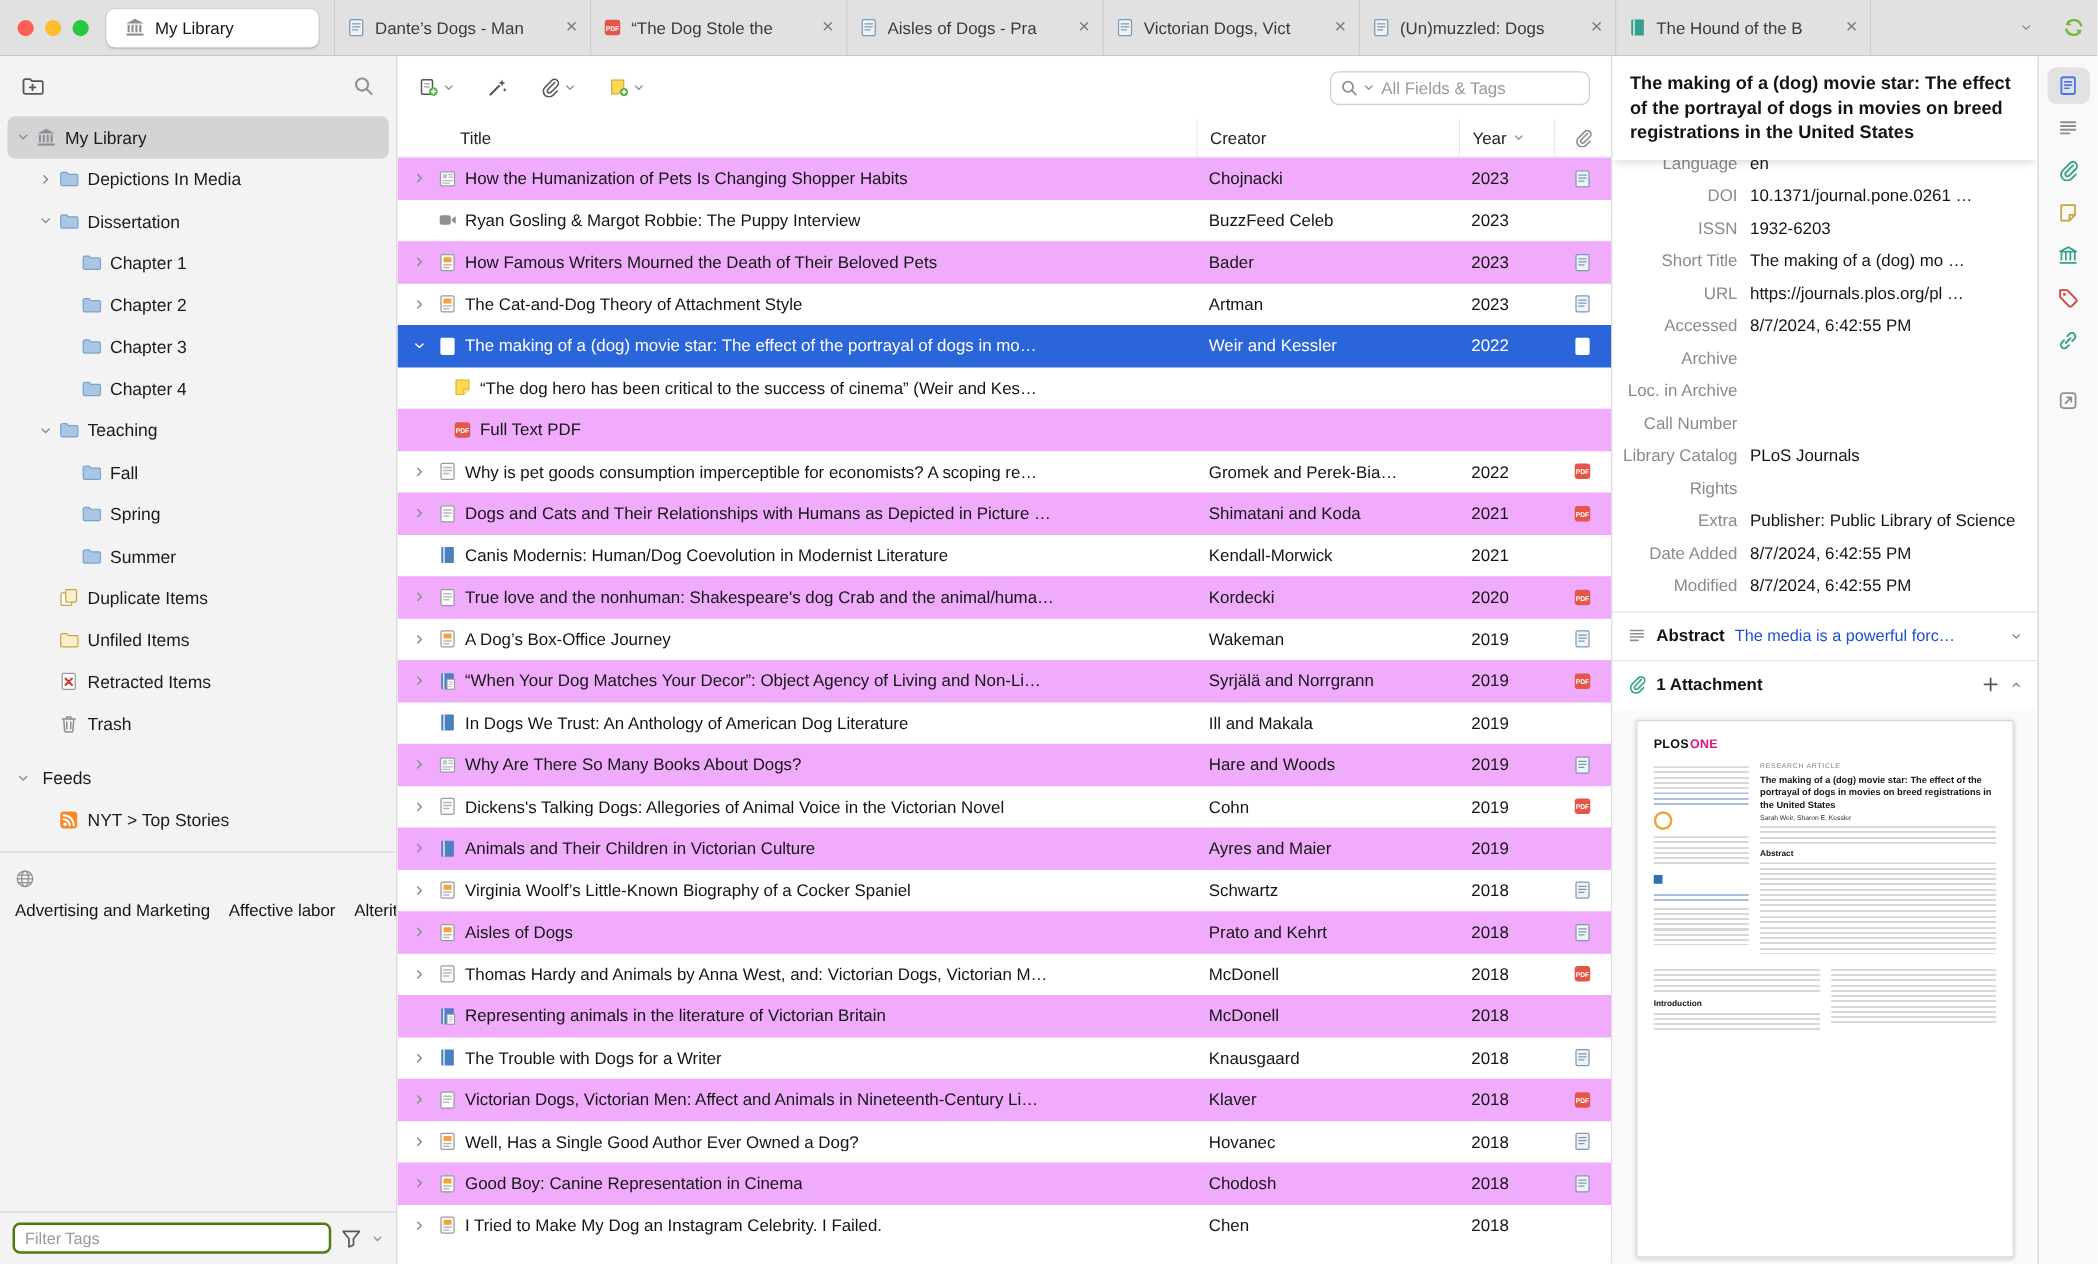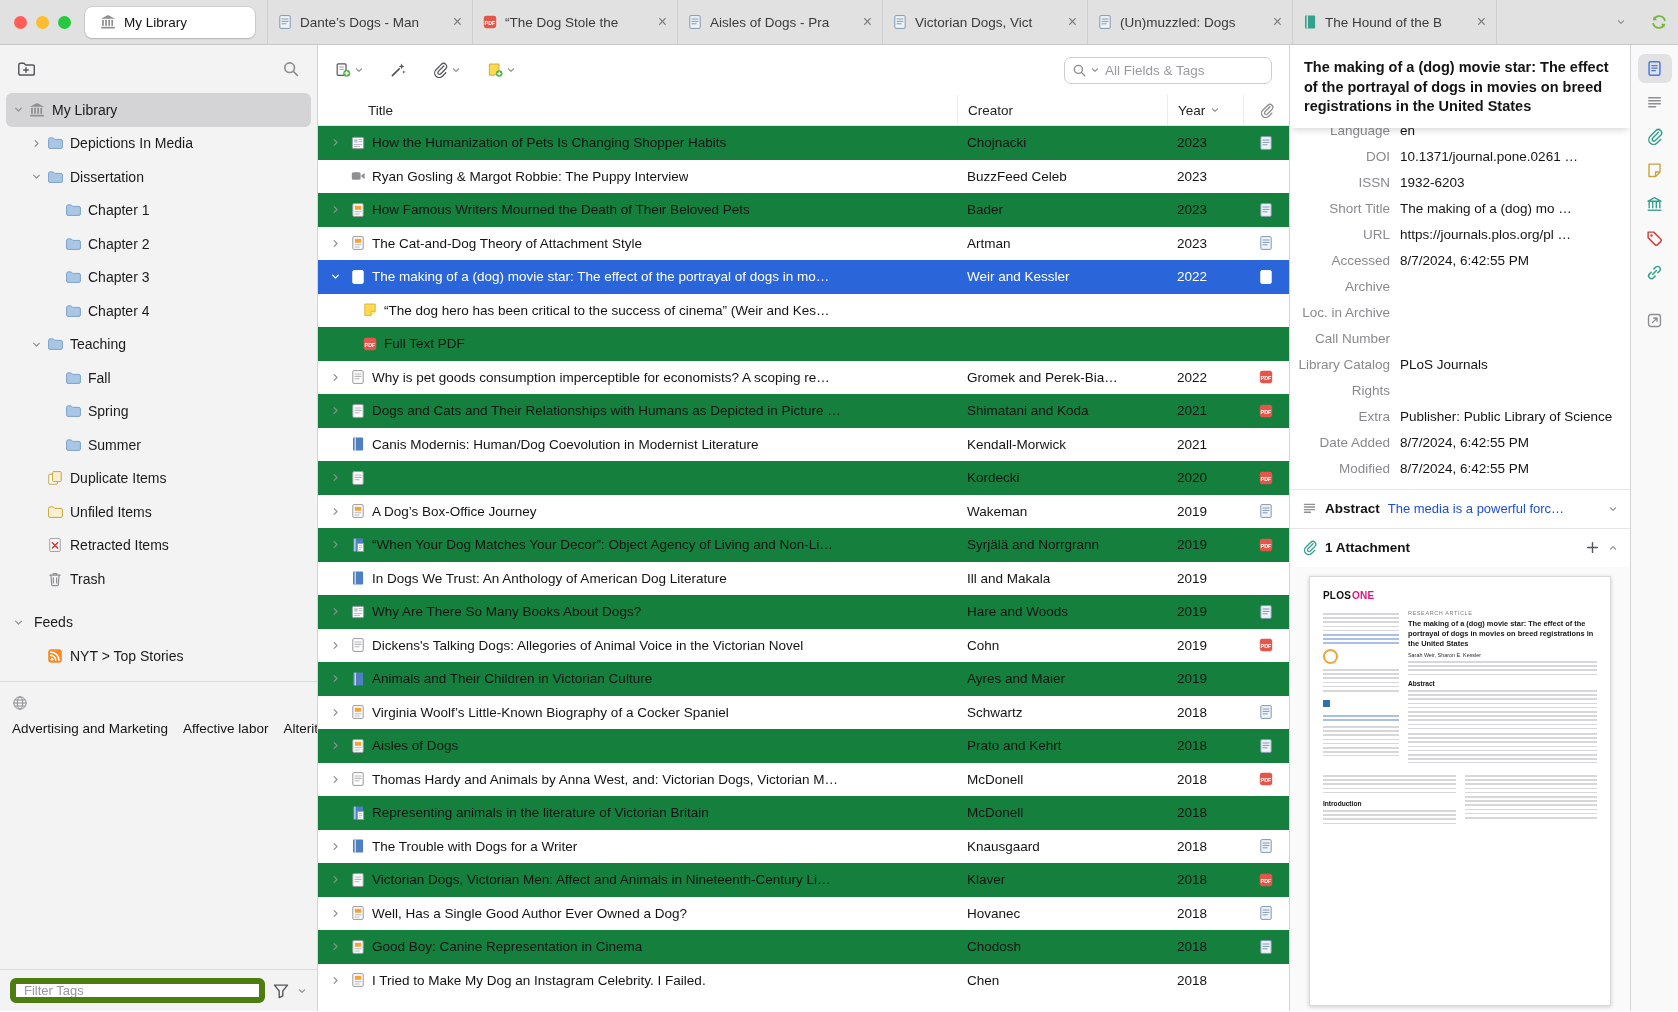--- a/index.html
+++ b/index.html
@@ -37,40 +37,40 @@
 .sb-toolbar{height:48px;display:flex;align-items:center;justify-content:space-between;padding:0 17px;flex-shrink:0}
 .tree{padding:0 6px;flex-shrink:0}
 .tree-row{height:33.5px;display:flex;align-items:center;border-radius:6px;font-size:14px;color:#1a1a1c;padding-right:6px}
 .tree-row.sel{background:#d4d4d6}
 .tree-label{margin-left:7px;white-space:nowrap;overflow:hidden}
 .tree .ic{margin-left:2px}
 .tagcloud{border-top:1px solid #dadadb;margin-top:8px;padding:9px 12px;flex:1;overflow:hidden;line-height:25px;font-size:13.5px}
 .tagcloud .ic{vertical-align:-3px;margin-right:7px}
 .tag{display:inline;margin-right:15px;color:#141414;white-space:nowrap}
 .tag-filter{height:42px;border-top:1px solid #dadadb;display:flex;align-items:center;gap:7px;padding:0 10px;background:#f3f3f4;flex-shrink:0}
-.filter-input{flex:1;height:25px;border:6px solid #4d7c0f;border-radius:6px;padding:0 8px;font-size:13px;
+.filter-input{flex:1;height:25px;border:2px solid #4d7c0f;border-radius:6px;padding:0 8px;font-size:13px;
   font-family:inherit;background:#fff;color:#141414;outline:none;min-width:0}
 .filter-input::placeholder{color:#98989d}
 
 
 .itempane{flex:1;min-width:0;display:flex;flex-direction:column;background:#fff;border-right:1px solid #d4d4d5}
 .ip-toolbar{height:50px;display:flex;align-items:center;gap:26px;padding:0 17px;flex-shrink:0}
 .tb-group{display:flex;align-items:center;gap:3px}
 .searchbox{margin-left:auto;width:208px;height:27px;border:1px solid #cdcdd2;border-radius:7px;display:flex;
   align-items:center;gap:3px;padding:0 7px;background:#fff}
 .search-input{flex:1;border:none;outline:none;font-size:13.5px;font-family:inherit;min-width:0;color:#141414;background:transparent}
 .search-input::placeholder{color:#9a9a9f}
 .list-header{height:31px;display:flex;align-items:stretch;border-bottom:1px solid #e3e3e5;font-size:13.5px;color:#232326;flex-shrink:0}
 .col-title{flex:1;padding-left:50px;display:flex;align-items:center}
 .col-creator{width:210px;padding-left:10px;border-left:1px solid #ececee;display:flex;align-items:center}
 .col-year{width:76px;padding-left:10px;border-left:1px solid #ececee;display:flex;align-items:center;gap:5px}
 .col-attach{width:46px;border-left:1px solid #ececee;display:flex;align-items:center;justify-content:center}
 .rows{flex:1;overflow:hidden}
 .row{height:33.5px;display:flex;align-items:center;font-size:13.5px;color:#141414}
-.row.alt{background:#15803d}
+.row.alt{background:#f0abfc}
 .row.sel{background:var(--sel,#2a65d9);color:#fff}
 .rtitle{flex:1;min-width:0;display:flex;align-items:center;gap:6px;padding-left:9px;height:100%}
 .rtitle.child{padding-left:44px}
 .title-text{white-space:nowrap;overflow:hidden;text-overflow:ellipsis}
 .rcreator{width:210px;padding-left:10px;white-space:nowrap;overflow:hidden;text-overflow:ellipsis}
 .ryear{width:76px;padding-left:10px}
 .rattach{width:46px;display:flex;justify-content:center}
 .row.sel .ic svg,.row.sel .twisty svg{filter:brightness(0) invert(1)}
 
 
@@ -761,20 +761,21 @@
                 <svg viewBox="0 0 16 16" xmlns="http://www.w3.org/2000/svg">
                   <path d="M6 3.8 10.2 8 6 12.2" fill="none" stroke="#8e8e93" stroke-width="1.7" stroke-linecap="round" stroke-linejoin="round"></path>
                 </svg>
               </span>
               <span class="ic">
                 <svg viewBox="0 0 16 16" xmlns="http://www.w3.org/2000/svg">
                   <rect x="2.8" y="1.6" width="10.4" height="12.8" rx="1.1" fill="#fdfdfd" stroke="#9a9aa0"></rect>
                   <path d="M5 5h6M5 7.4h6M5 9.8h4.2" stroke="#b7b7bd" stroke-width="1.1" stroke-linecap="round"></path>
                 </svg>
               </span>
+              <span class="title-text">True love and the nonhuman: Shakespeare's dog Crab and the animal/huma…</span>
             </div>
             <div class="rcreator">Kordecki</div>
             <div class="ryear">2020</div>
             <div class="rattach">
               <span class="ic">
                 <svg viewBox="0 0 16 16" xmlns="http://www.w3.org/2000/svg">
                   <rect x="1.8" y="1.8" width="12.4" height="12.4" rx="2.4" fill="#e4564a"></rect>
                   <text x="8" y="10.6" font-size="5.4" font-weight="bold" fill="#fff" text-anchor="middle" font-family="sans-serif">PDF</text>
                 </svg>
               </span>

